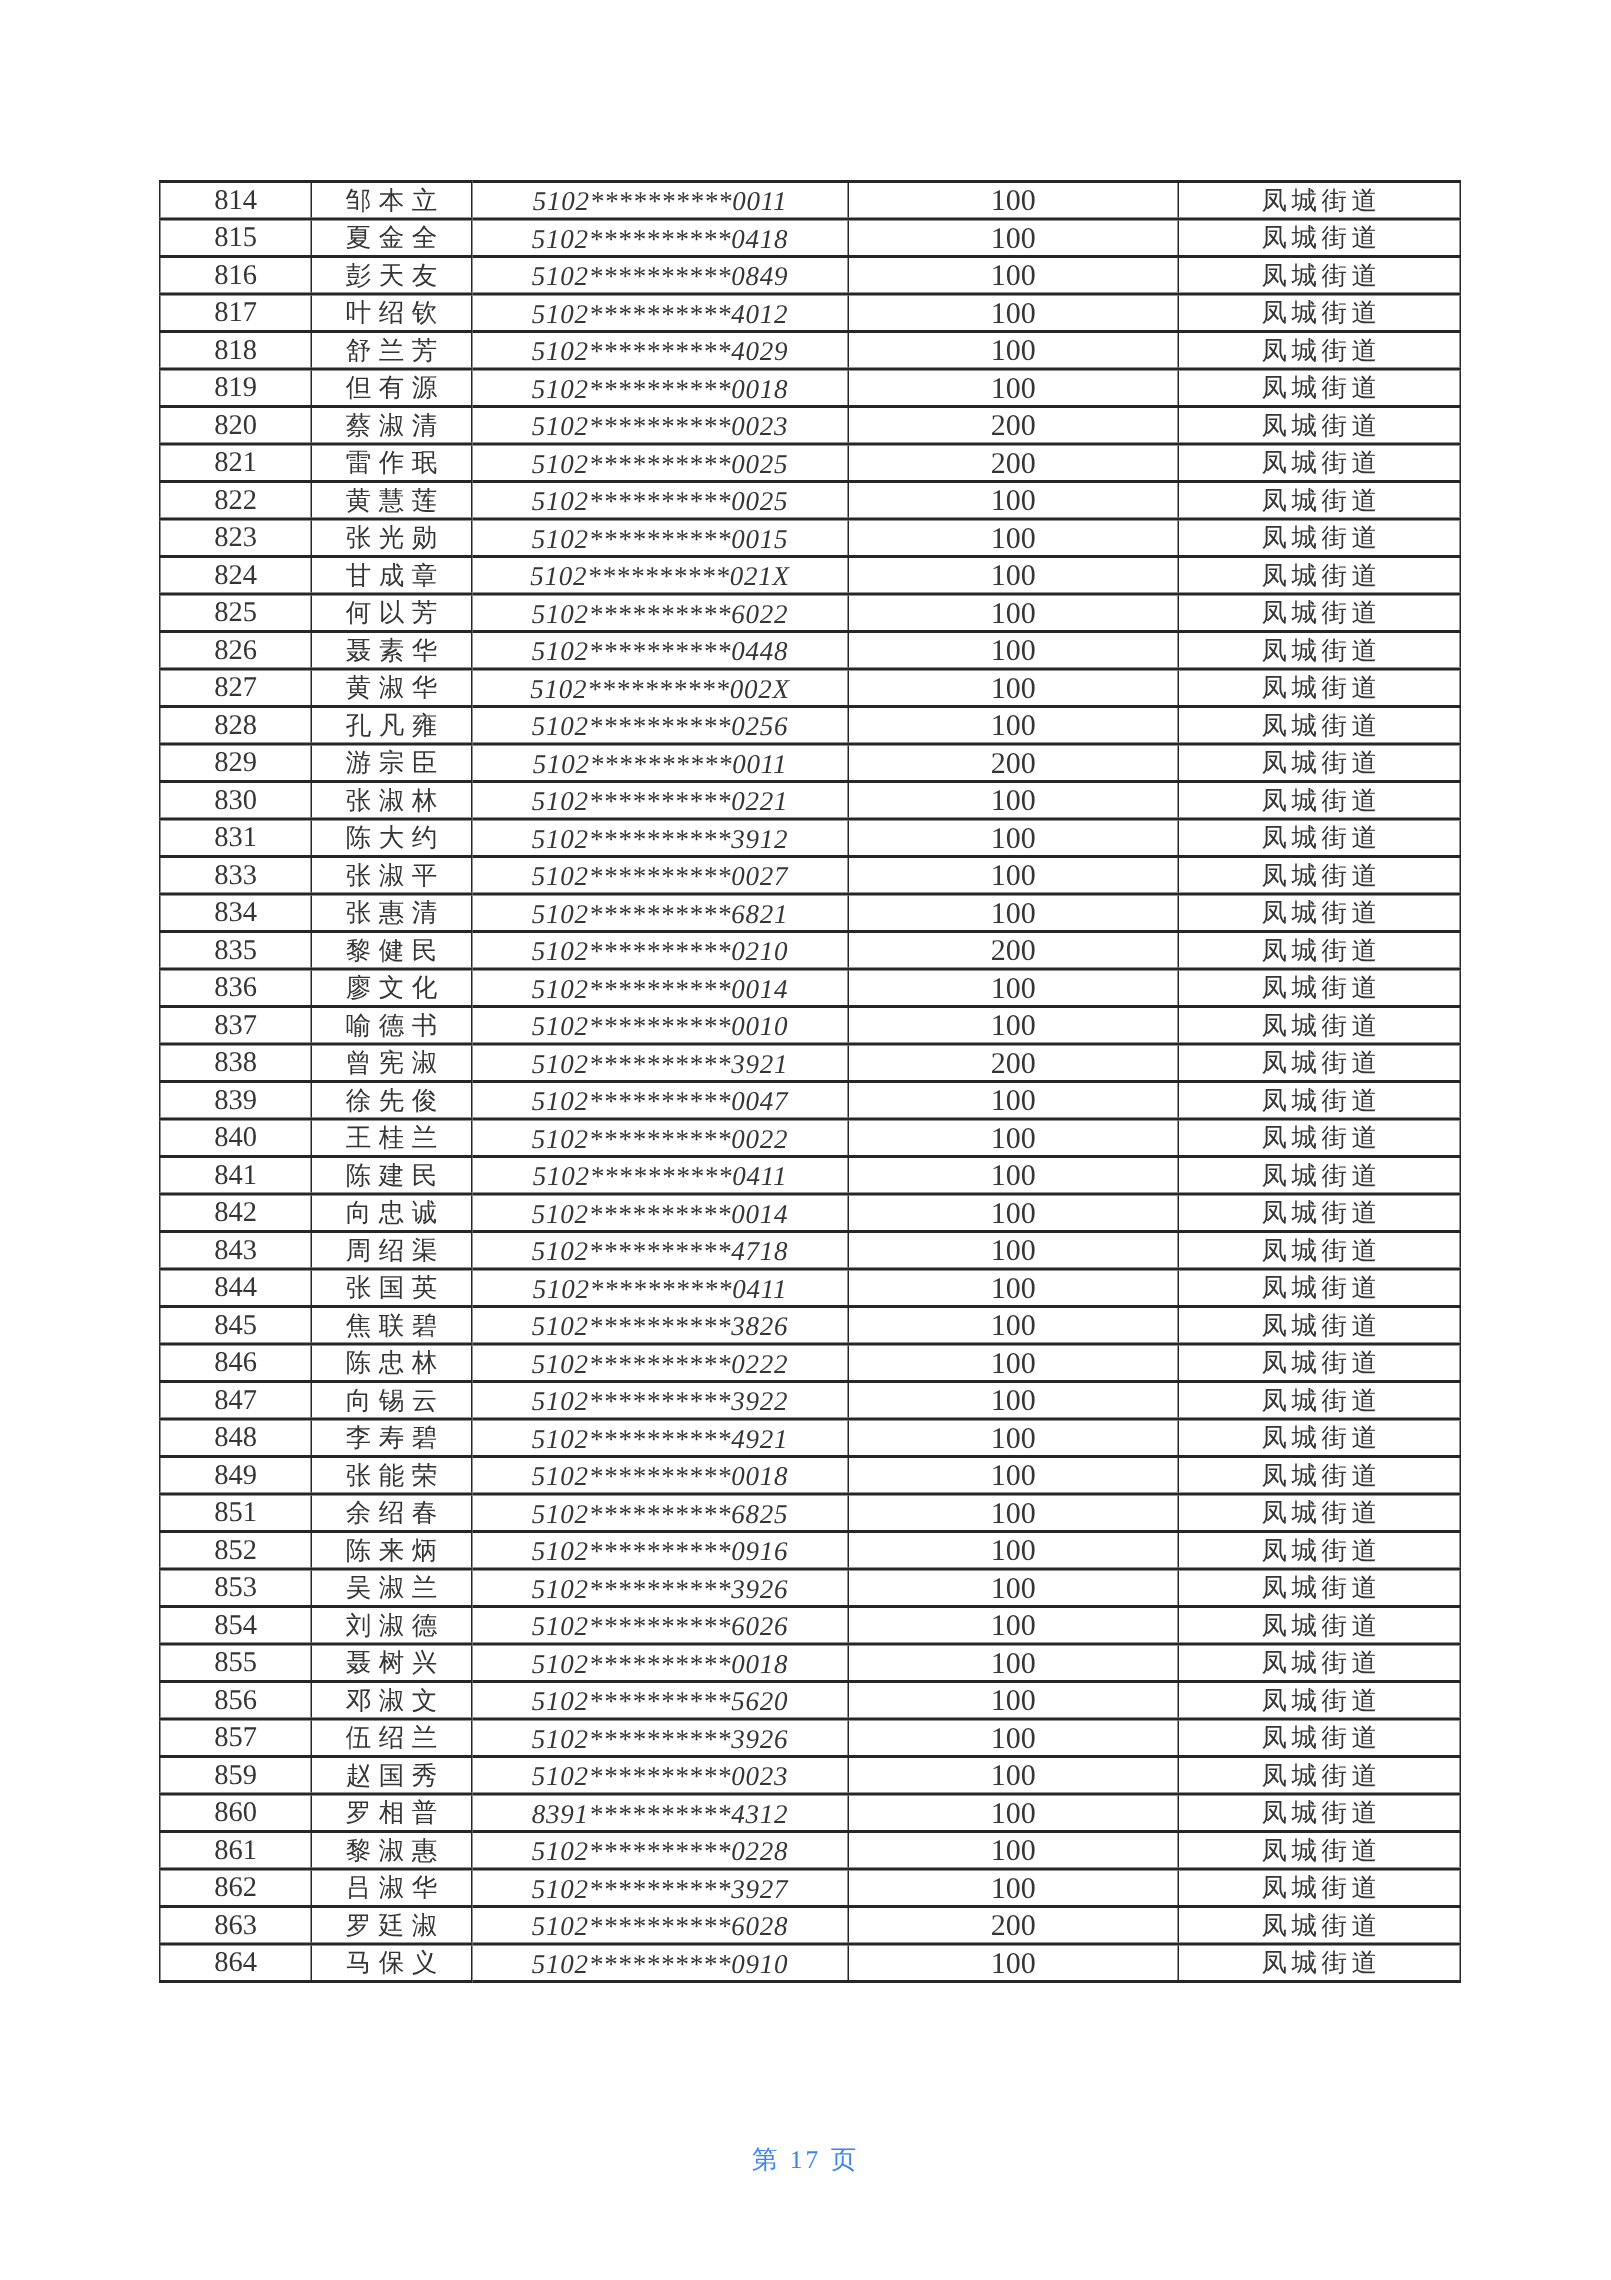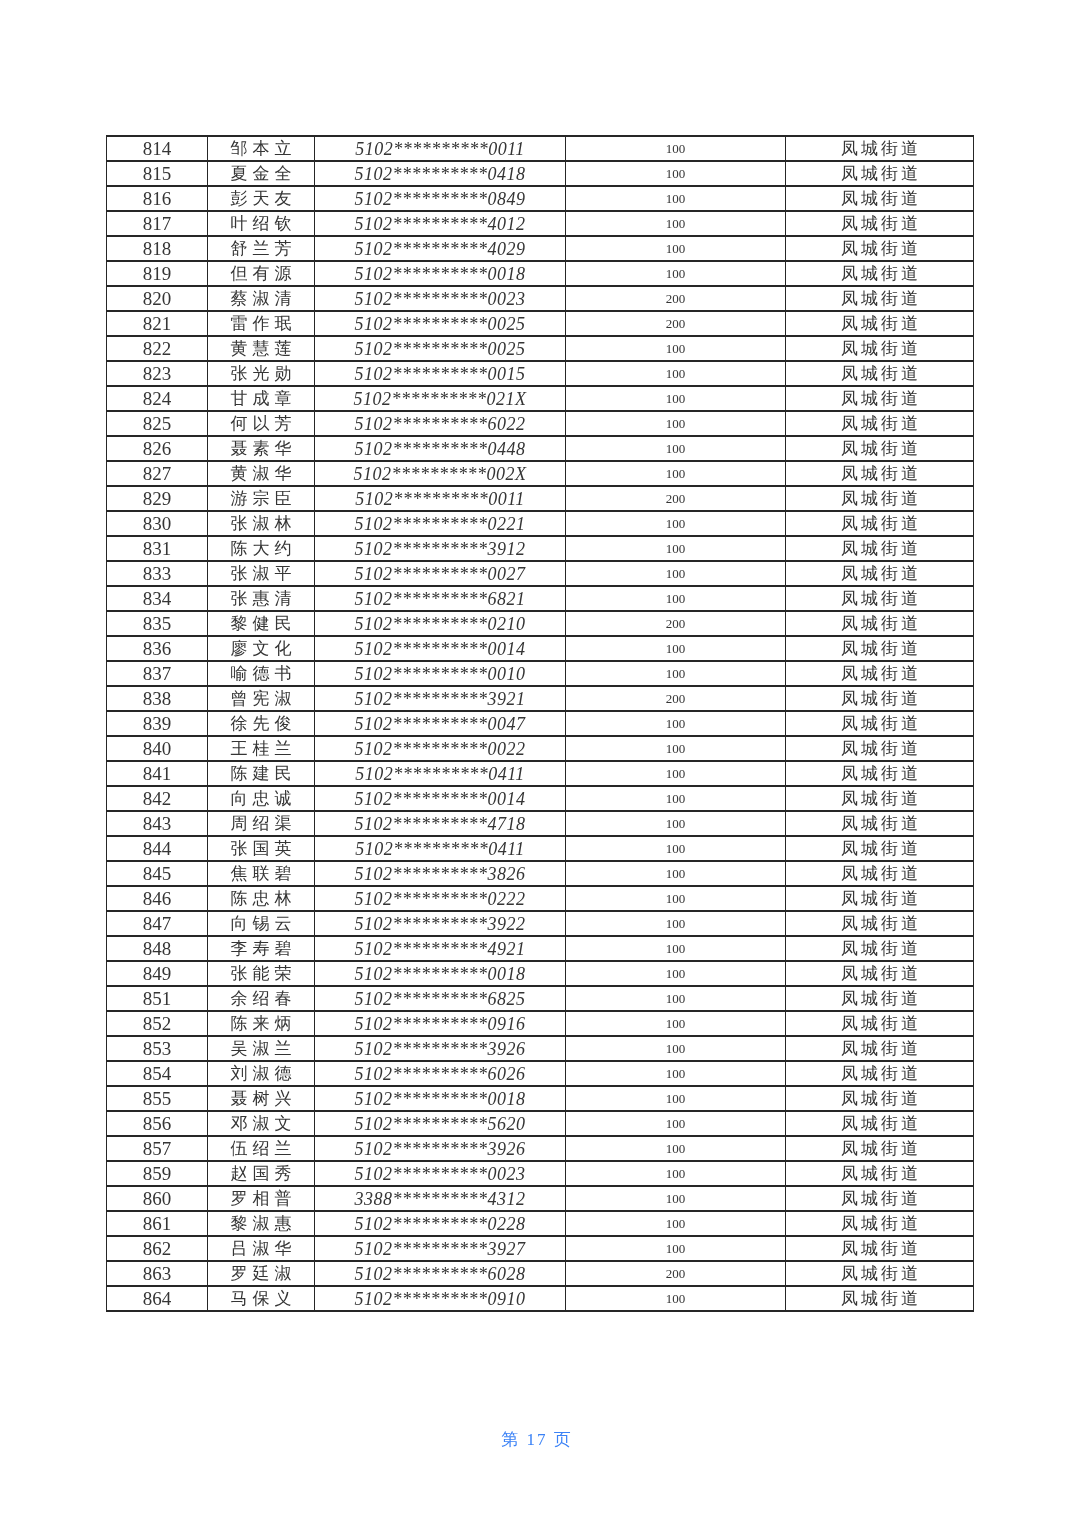--- a/index.html
+++ b/index.html
@@ -11,21 +11,21 @@
     position: relative;
     width: 1074px;
     height: 1520px;
     background: #ffffff;
     font-family: "Liberation Serif", "DejaVu Serif", serif;
     color: #323232;
   }
   table.roster {
     position: absolute;
     left: 106px;
-    top: 135px;
+    top: 120px;
     width: 867px;
     border-collapse: collapse;
     table-layout: fixed;
     border-radius: 29px;
   }
   table.roster td {
     border-left: 1px solid #262626;
     border-right: 1px solid #262626;
     border-top: 2px solid #262626;
     border-bottom: 2px solid #262626;
@@ -34,21 +34,21 @@
     text-align: center;
     vertical-align: middle;
     color: #353535;
     white-space: nowrap;
     overflow: hidden;
     line-height: 1;
   }
   td.c0 { font-size: 19px; }
   td.c1 { font-size: 17px; letter-spacing: 5px; text-indent: 5px; }
   td.c2 { font-size: 18px; letter-spacing: 0.5px; font-style: italic; }
-  td.c3 { font-size: 13px; }
+  td.c3 { font-size: 20px; }
   td.c4 { font-size: 17px; letter-spacing: 3px; text-indent: 3px; }
   .footer {
     position: absolute;
     top: 1428px;
     left: 0;
     width: 100%;
     text-align: center;
     font-size: 17px;
     color: #3b82f6;
     letter-spacing: 2px;
@@ -159,20 +159,27 @@
           <td class="c4">凤城街道</td>
         </tr>
         <tr>
           <td class="c0">827</td>
           <td class="c1">黄淑华</td>
           <td class="c2">5102**********002X</td>
           <td class="c3">100</td>
           <td class="c4">凤城街道</td>
         </tr>
         <tr>
+          <td class="c0">828</td>
+          <td class="c1">孔凡雍</td>
+          <td class="c2">5102**********0256</td>
+          <td class="c3">100</td>
+          <td class="c4">凤城街道</td>
+        </tr>
+        <tr>
           <td class="c0">829</td>
           <td class="c1">游宗臣</td>
           <td class="c2">5102**********0011</td>
           <td class="c3">200</td>
           <td class="c4">凤城街道</td>
         </tr>
         <tr>
           <td class="c0">830</td>
           <td class="c1">张淑林</td>
           <td class="c2">5102**********0221</td>
@@ -357,21 +364,21 @@
         <tr>
           <td class="c0">859</td>
           <td class="c1">赵国秀</td>
           <td class="c2">5102**********0023</td>
           <td class="c3">100</td>
           <td class="c4">凤城街道</td>
         </tr>
         <tr>
           <td class="c0">860</td>
           <td class="c1">罗相普</td>
-          <td class="c2">3388**********4312</td>
+          <td class="c2">8391**********4312</td>
           <td class="c3">100</td>
           <td class="c4">凤城街道</td>
         </tr>
         <tr>
           <td class="c0">861</td>
           <td class="c1">黎淑惠</td>
           <td class="c2">5102**********0228</td>
           <td class="c3">100</td>
           <td class="c4">凤城街道</td>
         </tr>

